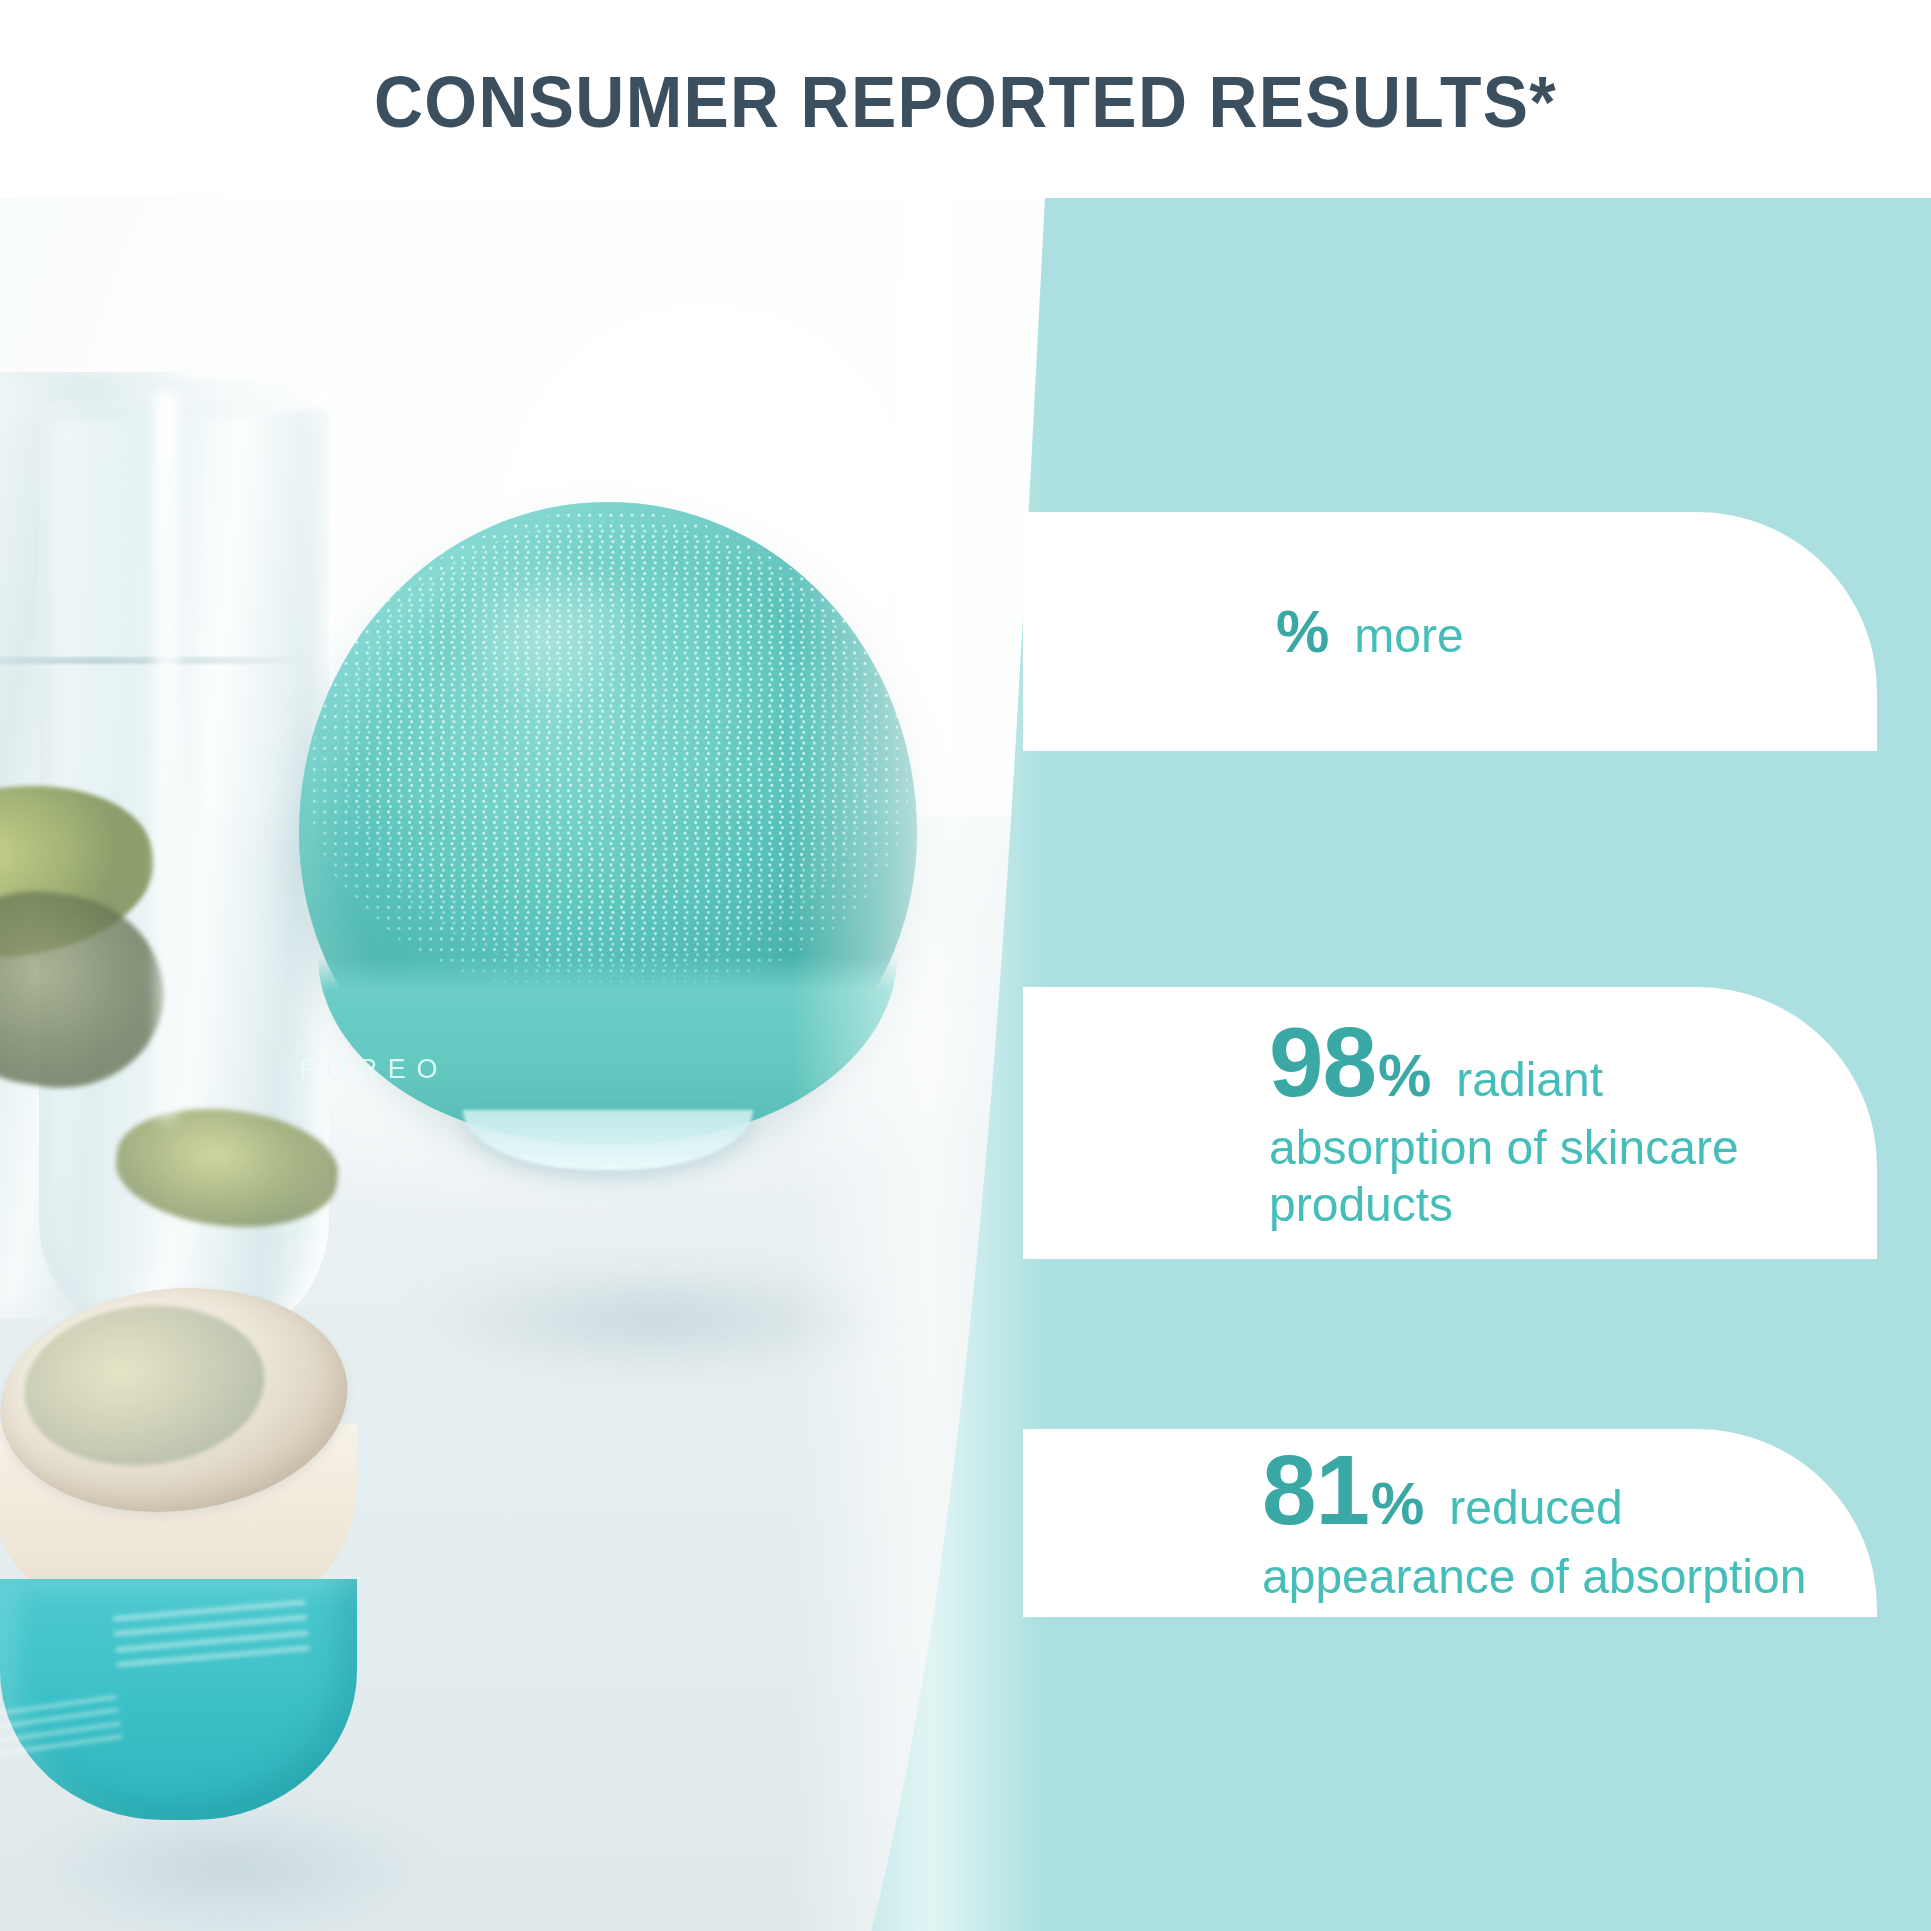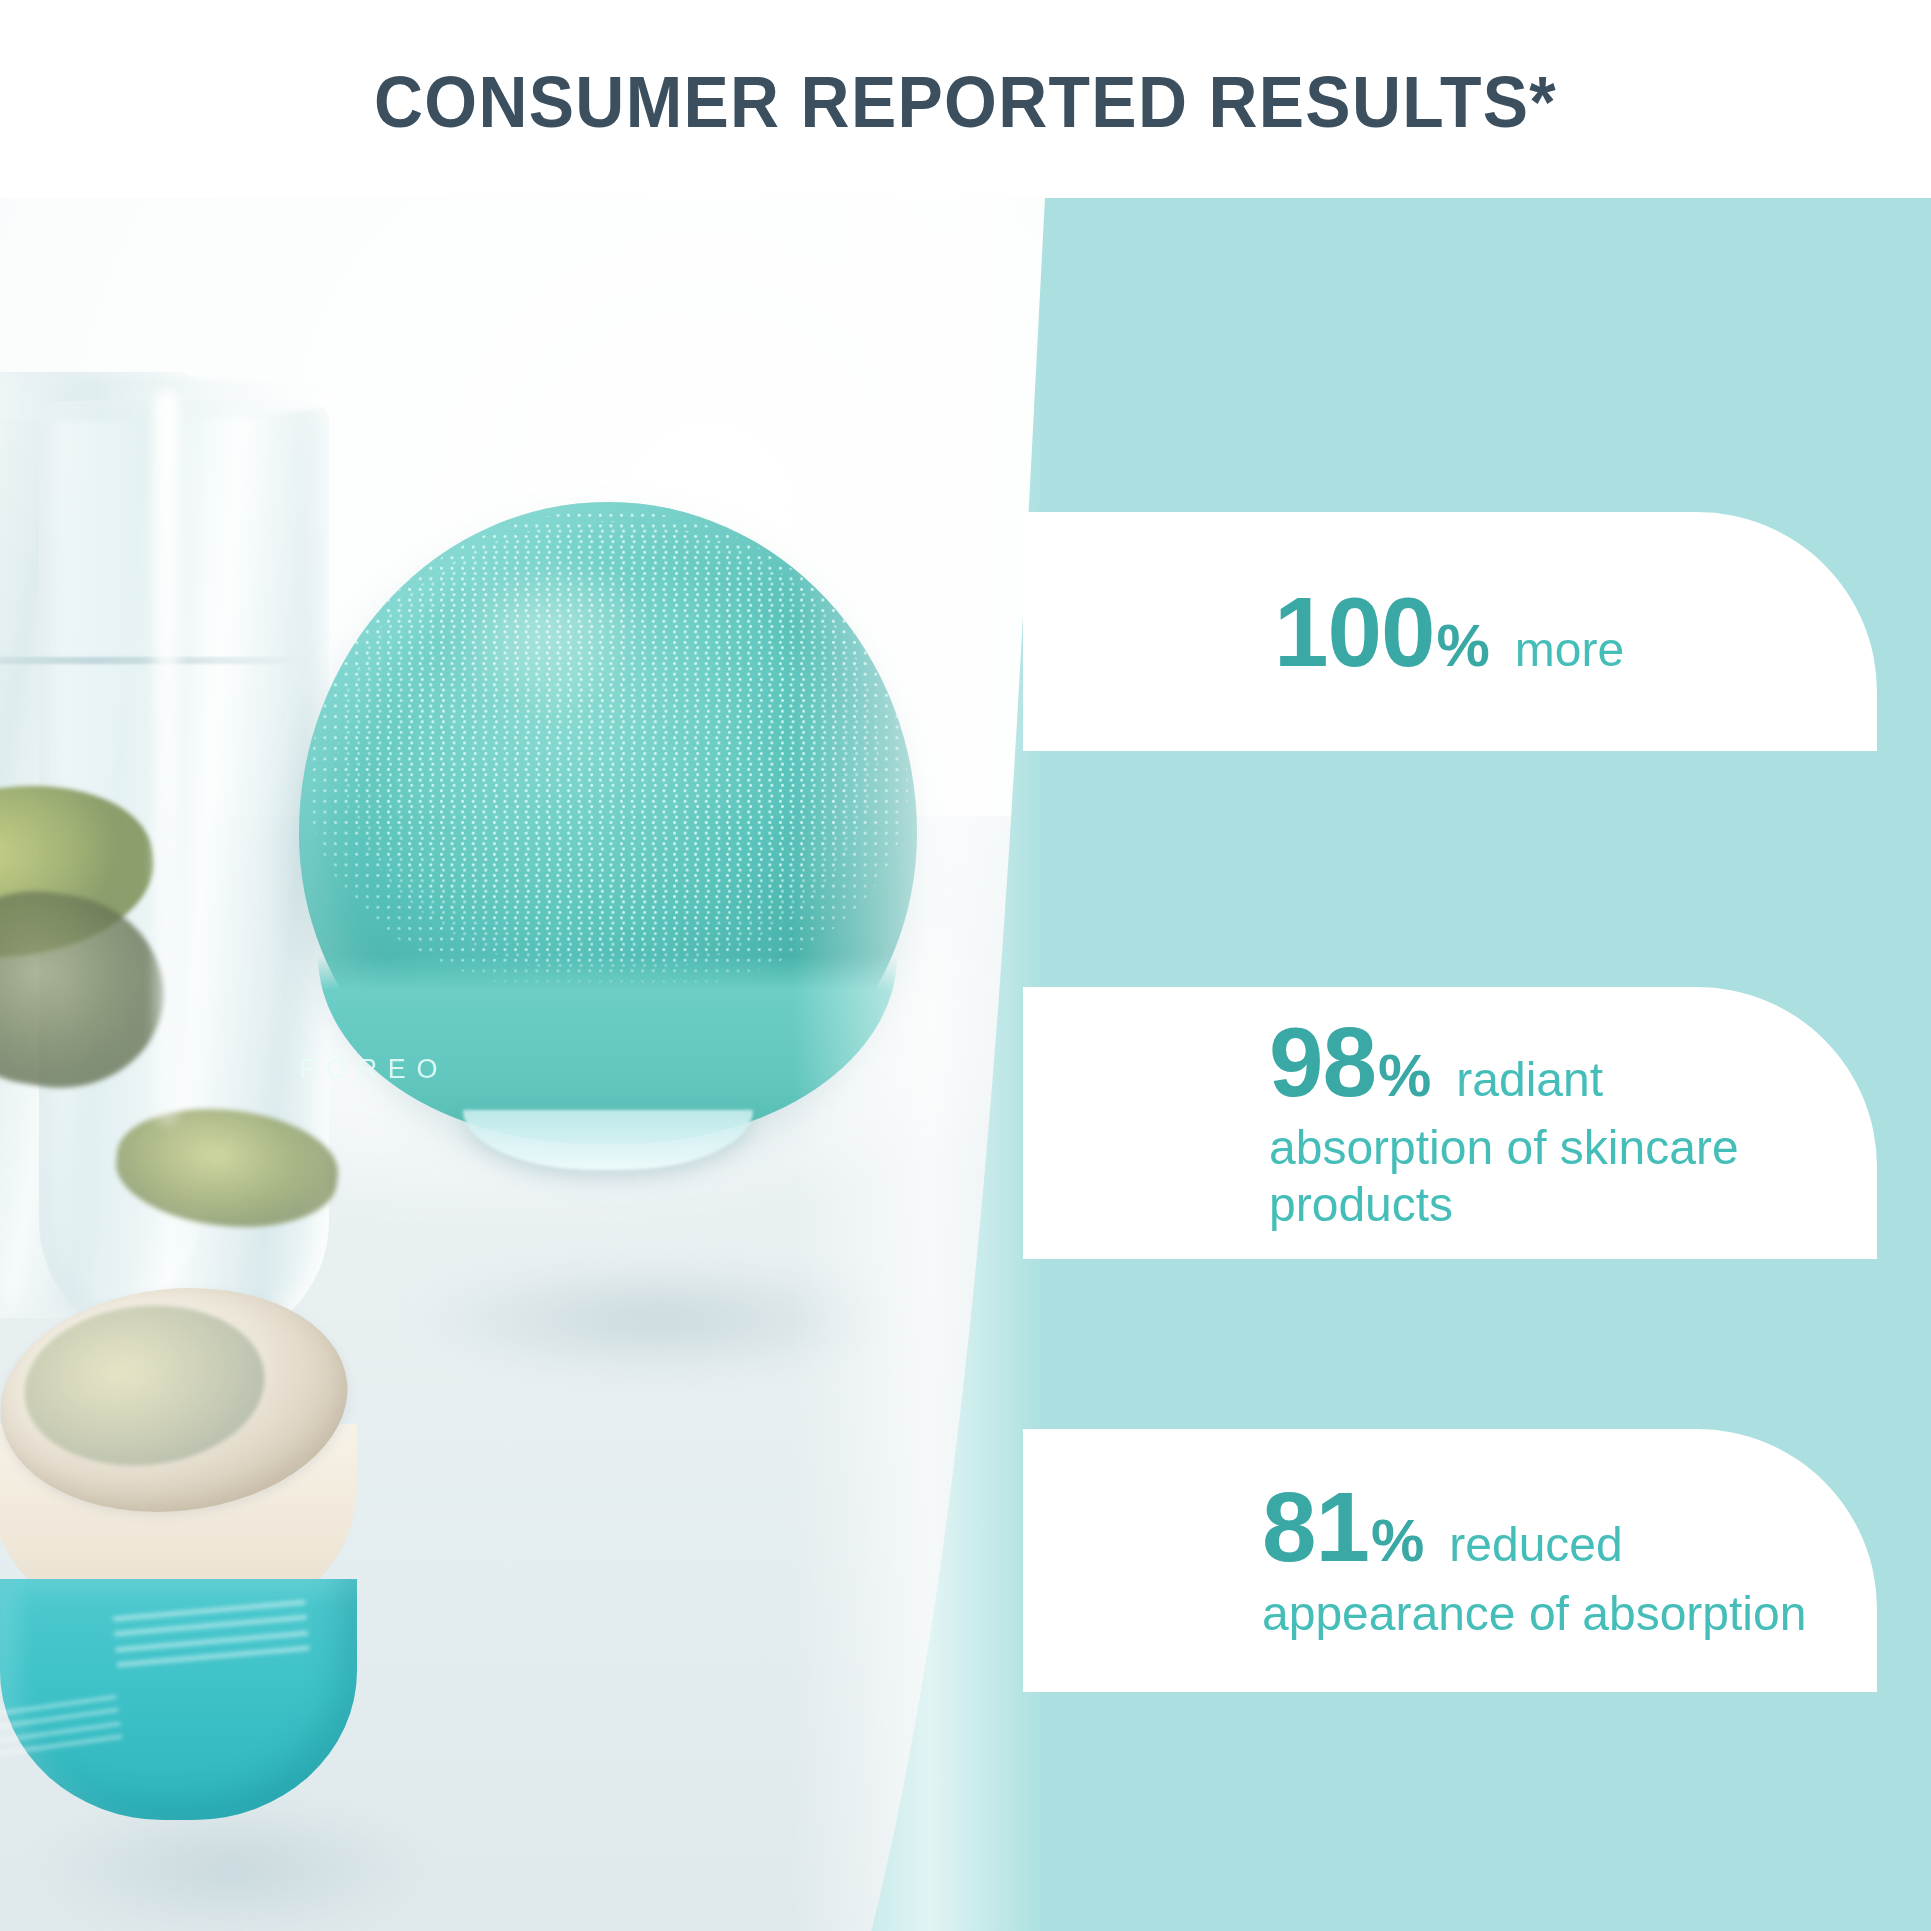--- a/index.html
+++ b/index.html
@@ -238,21 +238,21 @@
   }
 
   
   .card{
     position:absolute;
     background:#ffffff;
     left:1023px;
   }
   .card-1{ top:512px;  width:854px; height:239px; border-radius:0 180px 0 0; }
   .card-2{ top:987px; width:854px; height:272px; border-radius:0 180px 0 0; }
-  .card-3{ top:1429px; width:854px; height:263px; border-radius:0 180px 0 0; }
+  .card-3{ top:1429px; width:854px; height:188px; border-radius:0 180px 0 0; }
 
   .card-inner{
     position:absolute;left:0;top:0;width:100%;height:100%;
     display:flex;flex-direction:column;justify-content:center;
     padding-left:193px;padding-right:39px;
     box-sizing:border-box;
   }
   .card-1 .card-inner{ padding-left:251px; }
   .card-2 .card-inner{ padding-left:246px; }
   .card-3 .card-inner{ padding-left:239px; }
@@ -341,21 +341,20 @@
       <div class="jar-lid-inner"></div>
     </div>
   </div>
 
   <div class="teal-panel"></div>
   <div class="panel-feather"></div>
 
   <div class="card card-1">
     <div class="card-inner">
       <div class="stat-line1">
-        <span class="stat-num">100</span>
         <span class="stat-pct">%</span>
         <span class="stat-word">more</span>
       </div>
     </div>
   </div>
 
   <div class="card card-2">
     <div class="card-inner">
       <div class="stat-line1">
         <span class="stat-num">98</span>

